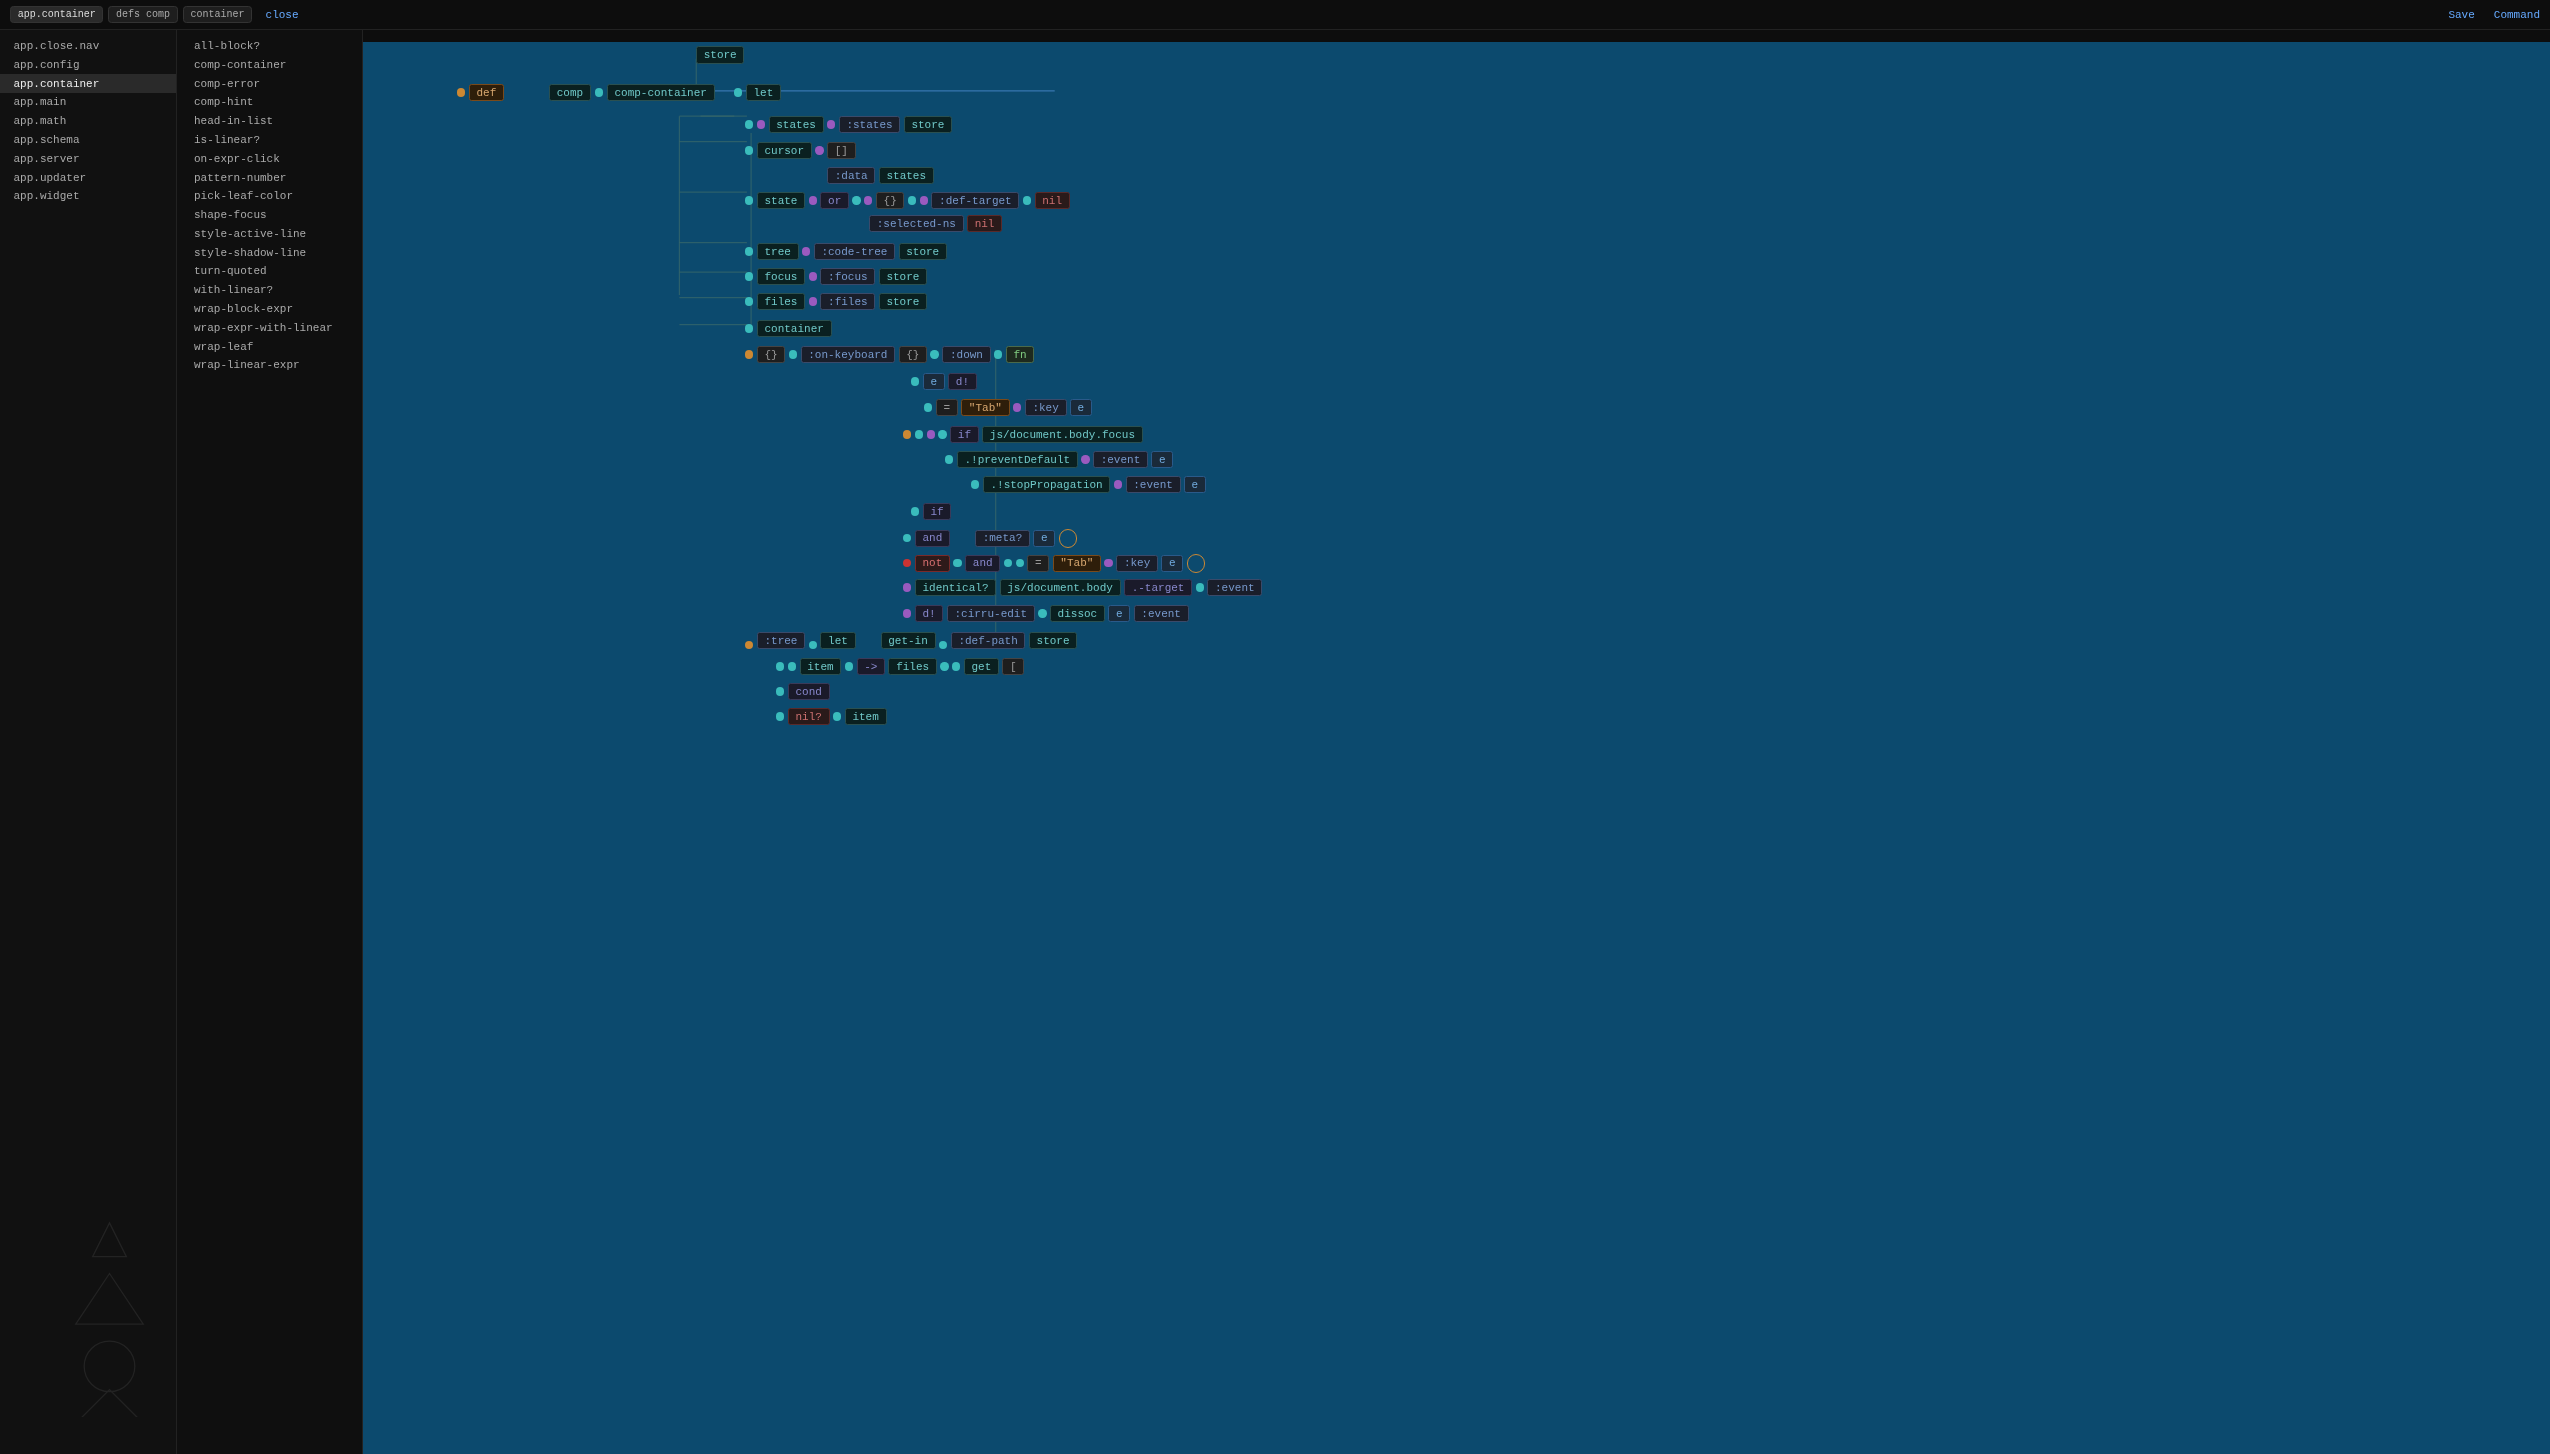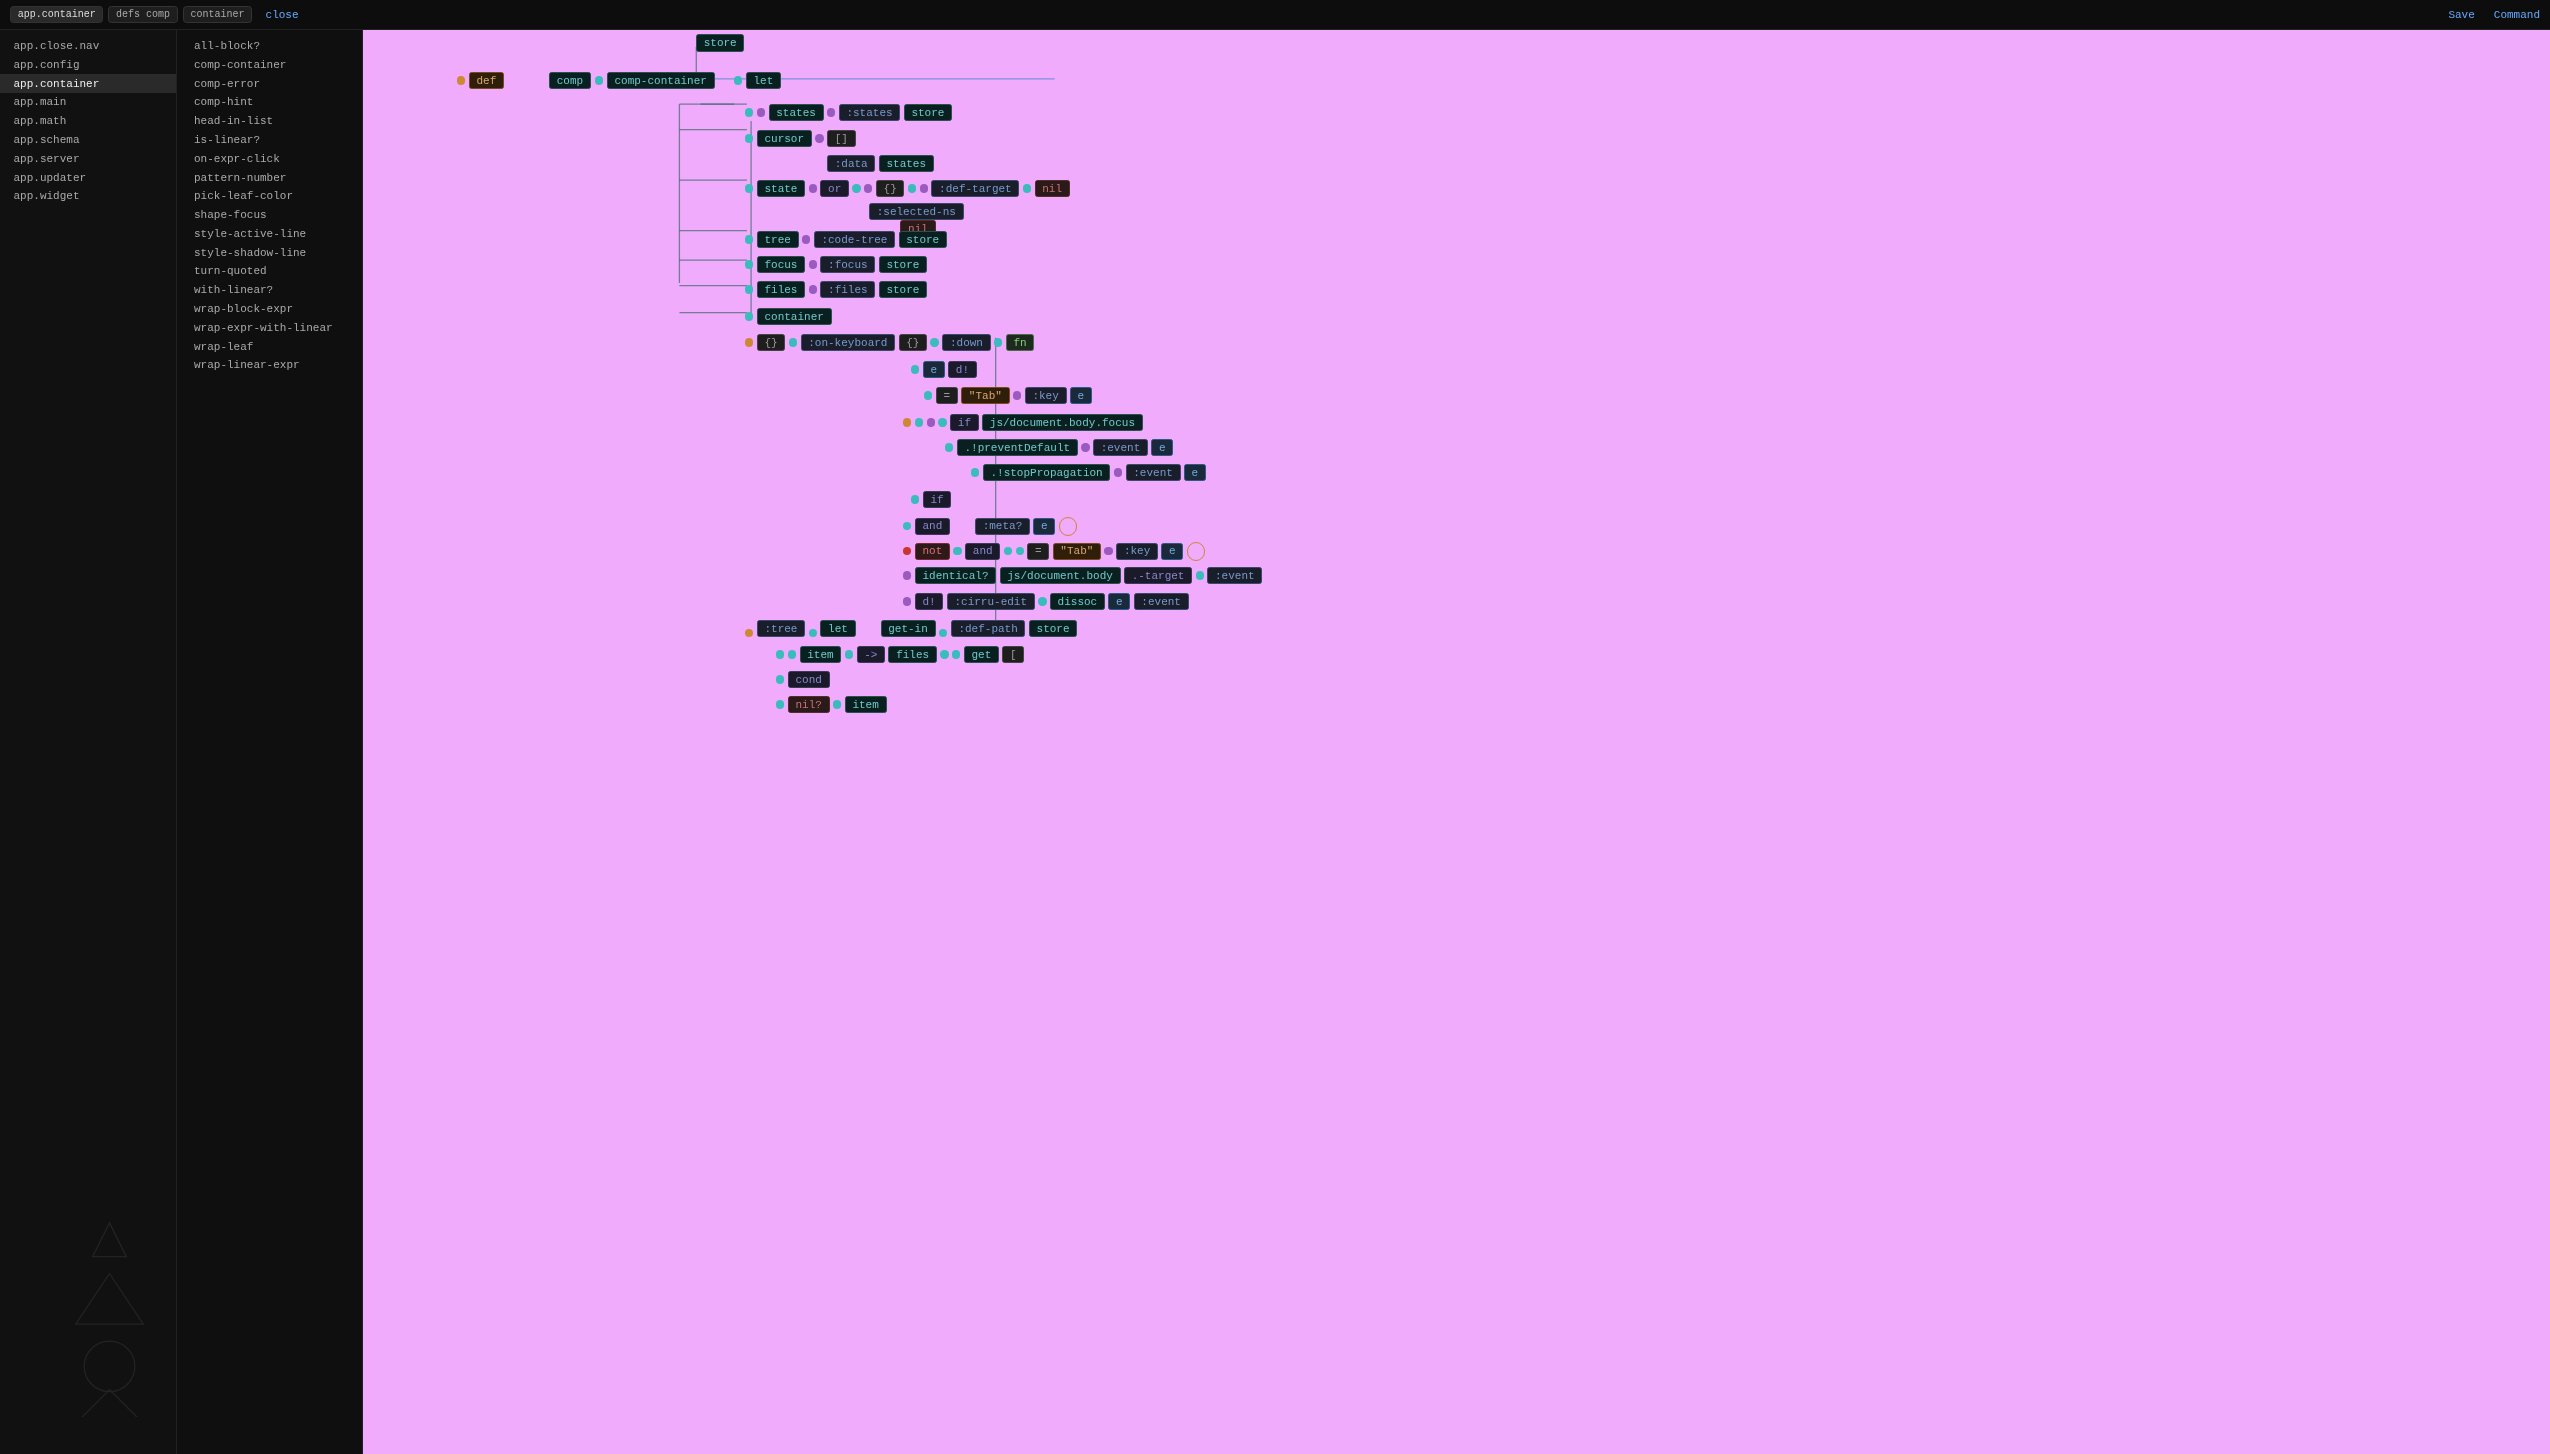--- a/index.html
+++ b/index.html
@@ -98,22 +98,23 @@
       cursor: pointer;
       color: #aaa;
       font-size: 11px;
       white-space: nowrap;
     }
 
     
     #graph-canvas {
       flex: 1;
       overflow: auto;
-      background: #f0abfc;
+      background: #0c4a6e;
       position: relative;
+      margin-top: 12px;
     }
     #graph-inner {
       position: relative;
       width: 1687px;
       height: 759px;
     }
 
     
     .node {
       position: absolute;
@@ -319,21 +320,21 @@
         <span class="node-dot dot-teal" style="margin-left:3.4px; margin-right:3.4px;"></span>
         <span class="node-dot dot-purple" style="margin-right:3.4px;"></span>
         <span class="node-box gray">{}</span>
         <span class="node-dot dot-teal" style="margin-left:3.4px; margin-right:3.4px;"></span>
         <span class="node-dot dot-purple" style="margin-right:3.4px;"></span>
         <span class="node-box keyword">:def-target</span>
         <span class="node-dot dot-teal" style="margin-left:3.4px; margin-right:3.4px;"></span>
         <span class="node-box nil-box">nil</span>
       </div>
 
-      <div class="node" style="left:506px; top:173px;flex-direction:column;">
+      <div class="node" style="left:506px; top:173px;">
         <span class="node-box keyword">:selected-ns</span>
         <span class="node-box nil-box" style="margin-left:3.4px;">nil</span>
       </div>
 
       <div class="node" style="left:382px; top:201px;">
         <span class="node-dot dot-teal" style="margin-right:3.4px;"></span>
         <span class="node-box teal">tree</span>
         <span class="node-dot dot-purple" style="margin-left:3.4px; margin-right:3.4px;"></span>
         <span class="node-box keyword">:code-tree</span>
         <span class="node-box teal" style="margin-left:3.4px;">store</span>

